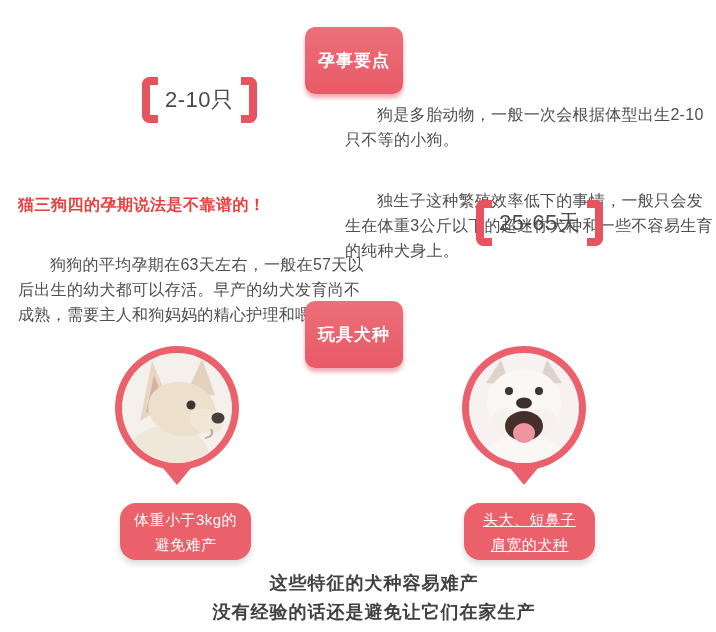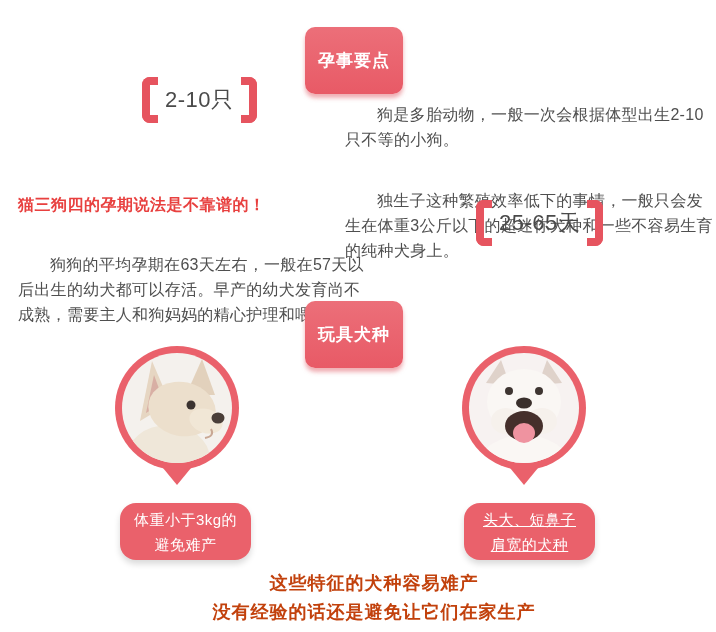--- a/index.html
+++ b/index.html
@@ -52,21 +52,21 @@
     position:absolute;width:131px;height:57px;border-radius:16px;
     background:var(--accent);color:#fff;text-align:center;
     font-size:15px;line-height:25px;padding-top:4px;letter-spacing:.5px;
     box-shadow:0 4px 6px rgba(0,0,0,.15);
   }
   .pin-label-left{left:120px;top:503px;}
   .pin-label-right{left:464px;top:503px;text-decoration:underline;}
   
   .footer{
     position:absolute;left:32px;top:569px;width:684px;text-align:center;
-    font-size:18px;font-weight:bold;color:#c2410c;line-height:29px;letter-spacing:1px;
+    font-size:18px;font-weight:bold;color:#404040;line-height:29px;letter-spacing:1px;
   }
 </style>
 </head>
 <body>
 
 <div class="canvas">
 
   <div class="badge badge-top">
     <span>孕事要点</span>
   </div>

